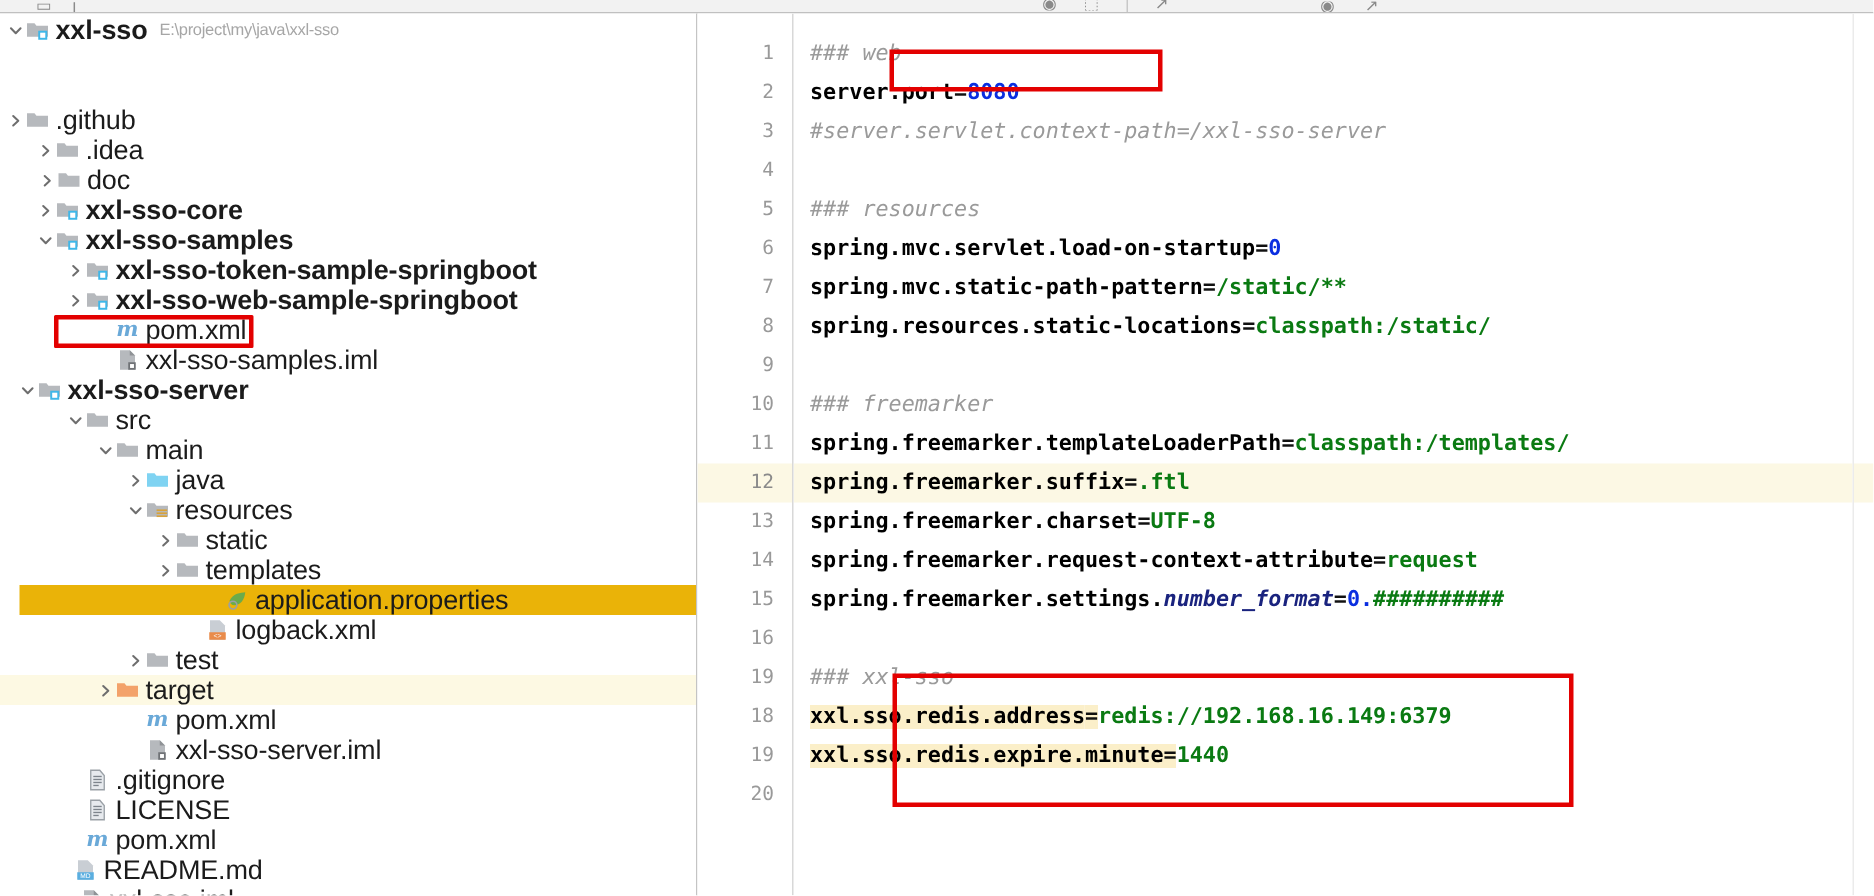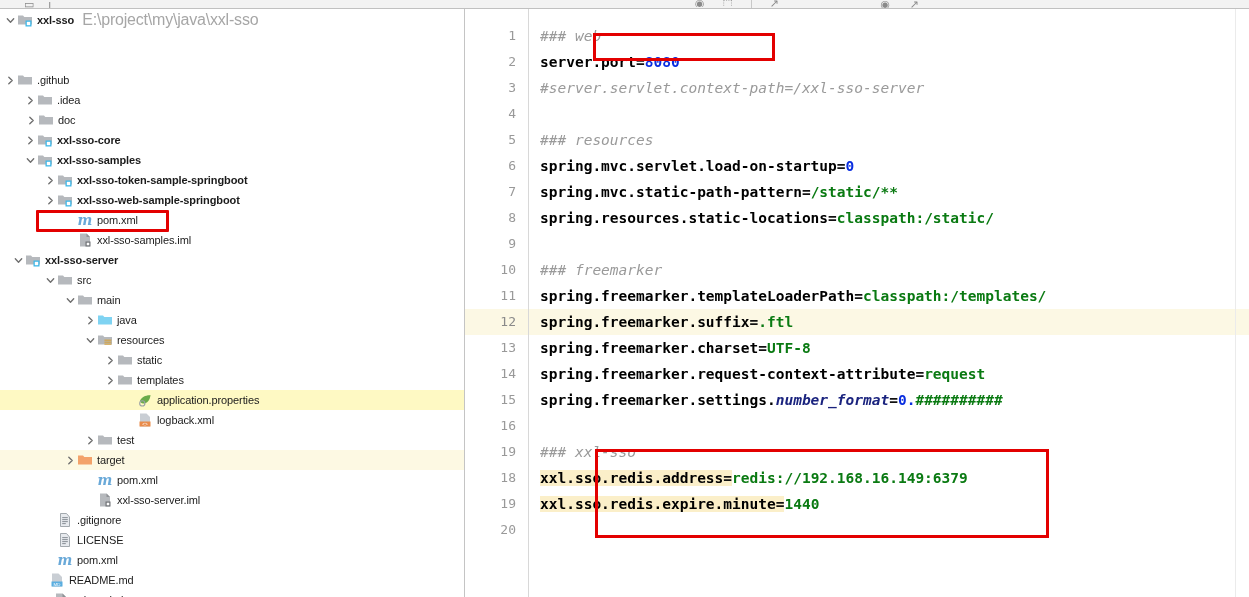--- a/index.html
+++ b/index.html
@@ -62,43 +62,43 @@
     padding-top: 1px;
   }
   .row {
     height: 20px;
     display: flex;
     align-items: center;
     white-space: nowrap;
     position: relative;
     padding-left: 4px;
   }
-  .row.sel { background: #fef9c3; }
+  .row.sel { background: #eab308; margin-left: 13px; }
   .row.excluded-bg { background: #fdf9e3; }
   .arrow {
     width: 13px; min-width: 13px;
     display: inline-flex;
     align-items: center; justify-content: center;
     color: #6e6e6e;
     font-size: 9px;
     line-height: 1;
   }
   .arrow.blank { color: transparent; }
   .arrow svg { display: block; }
   .ico {
     width: 16px; min-width: 16px; height: 16px;
     margin-right: 4px;
     display: inline-flex; align-items: center; justify-content: center;
   }
   .ico svg { display: block; }
-  .lbl { font-size: 11px; color: #1b1b1b; letter-spacing: -0.1px; }
+  .lbl { font-size: 18px; color: #1b1b1b; letter-spacing: -0.1px; }
   .lbl.b { font-weight: bold; }
   .path-hint {
     color: #a6a6a6;
-    font-size: 16px;
+    font-size: 11px;
     margin-left: 8px;
     letter-spacing: -0.2px;
   }
 
   
   .red-ring {
     position: absolute;
     border: 3px solid #e30000;
     border-radius: 1px;
     pointer-events: none;

